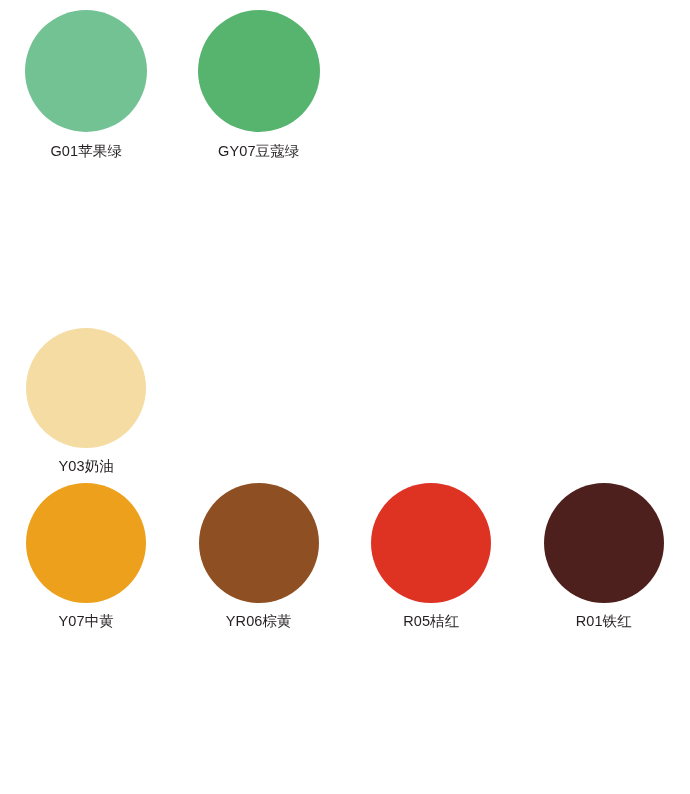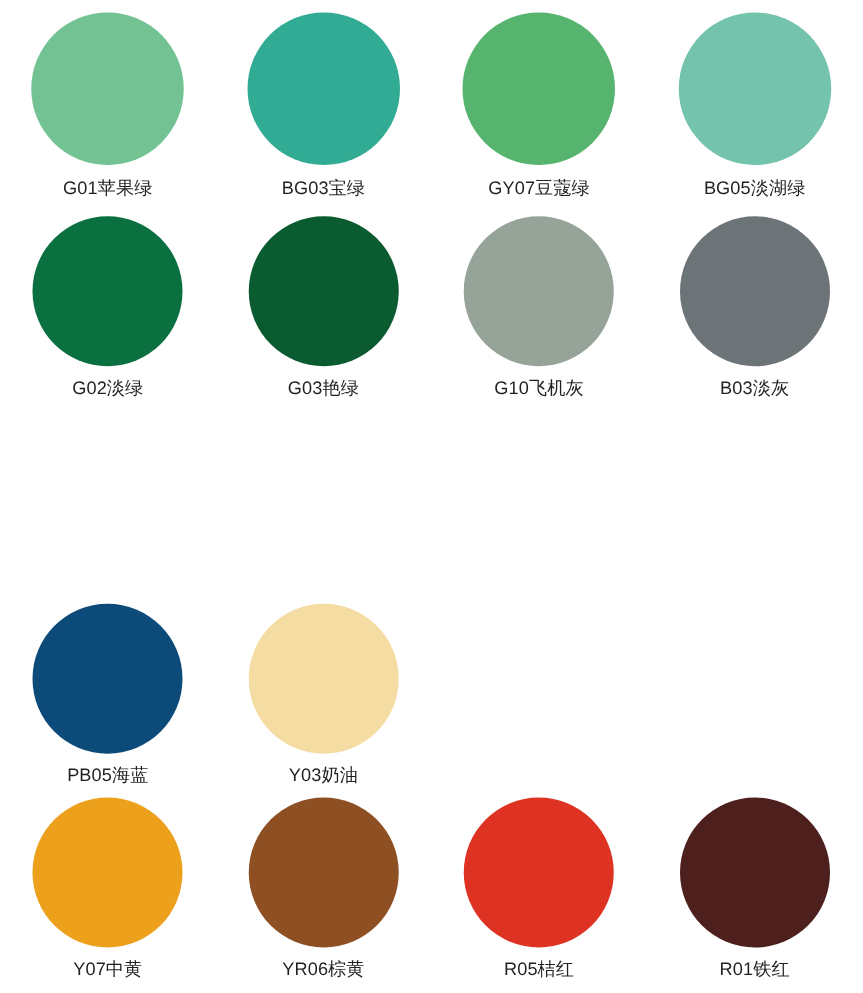--- a/index.html
+++ b/index.html
@@ -66,60 +66,30 @@
 <body style="background: rgb(255, 255, 255);">
 
 <div id="palette-sheet">
 
   <div class="swatch-row row-first">
     <div class="swatch-cell">
       <div class="swatch-disc" style="background: rgb(115, 194, 148);"></div>
       <div class="swatch-label">G01苹果绿</div>
     </div>
     <div class="swatch-cell">
-      <div class="swatch-disc" style="background: rgb(49, 171, 147);"></div>
-      <div class="swatch-label">BG03宝绿</div>
-    </div>
-    <div class="swatch-cell">
       <div class="swatch-disc" style="background: rgb(86, 180, 110);"></div>
       <div class="swatch-label">GY07豆蔻绿</div>
     </div>
-    <div class="swatch-cell">
-      <div class="swatch-disc" style="background: rgb(116, 195, 173);"></div>
-      <div class="swatch-label">BG05淡湖绿</div>
-    </div>
   </div>
 
-  <div class="swatch-row">
-    <div class="swatch-cell">
-      <div class="swatch-disc" style="background: rgb(10, 112, 64);"></div>
-      <div class="swatch-label">G02淡绿</div>
-    </div>
-    <div class="swatch-cell">
-      <div class="swatch-disc" style="background: rgb(10, 92, 48);"></div>
-      <div class="swatch-label">G03艳绿</div>
-    </div>
-    <div class="swatch-cell">
-      <div class="swatch-disc" style="background: rgb(149, 163, 153);"></div>
-      <div class="swatch-label">G10飞机灰</div>
-    </div>
-    <div class="swatch-cell">
-      <div class="swatch-disc" style="background: rgb(109, 116, 120);"></div>
-      <div class="swatch-label">B03淡灰</div>
-    </div>
-  </div>
 
   <div class="swatch-row">
   </div>
 
   <div class="swatch-row">
-    <div class="swatch-cell">
-      <div class="swatch-disc" style="background: rgb(12, 74, 121);"></div>
-      <div class="swatch-label">PB05海蓝</div>
-    </div>
     <div class="swatch-cell">
       <div class="swatch-disc" style="background: rgb(245, 220, 163);"></div>
       <div class="swatch-label">Y03奶油</div>
     </div>
   </div>
 
   <div class="swatch-row row-last">
     <div class="swatch-cell">
       <div class="swatch-disc" style="background: rgb(237, 160, 27);"></div>
       <div class="swatch-label">Y07中黄</div>

